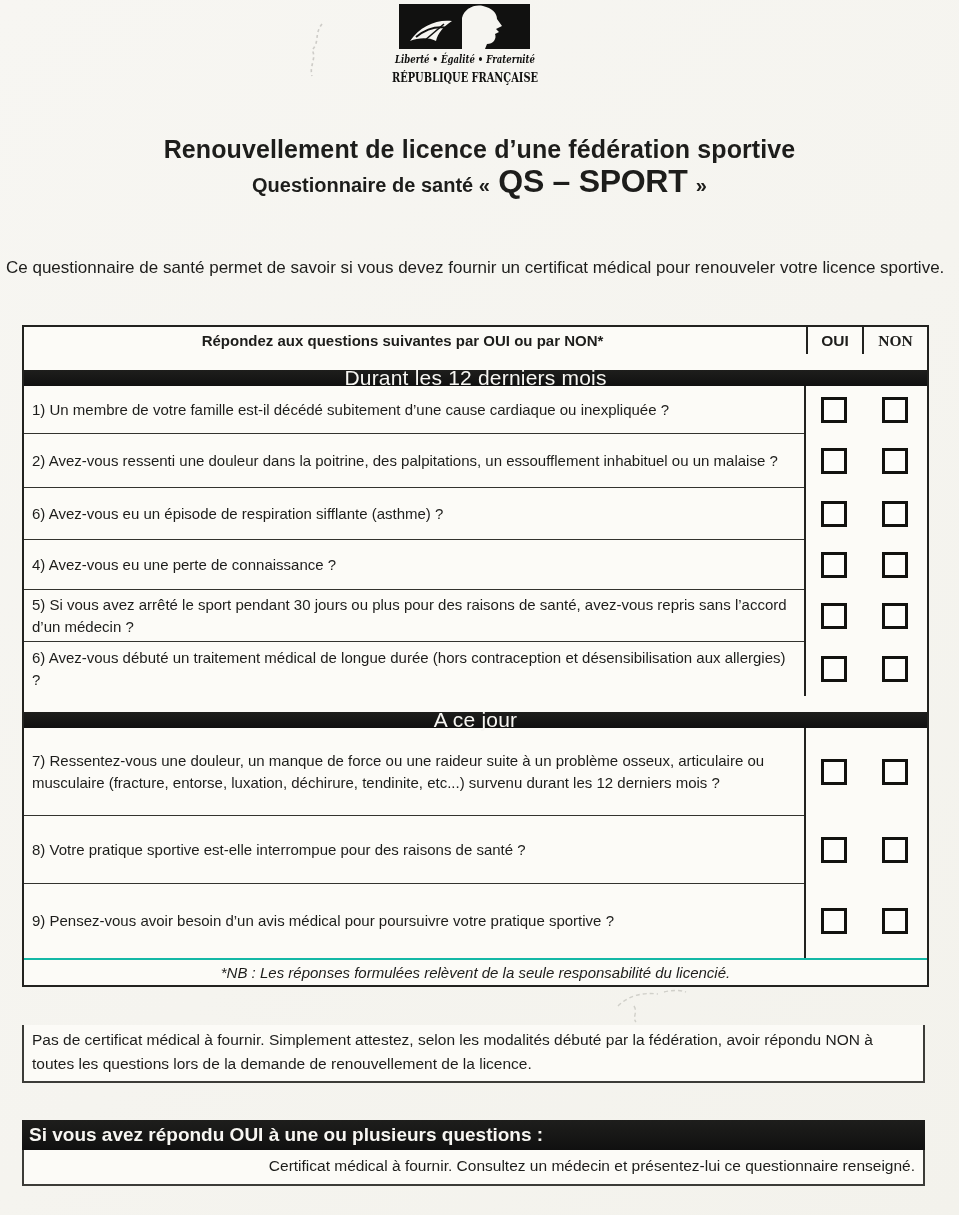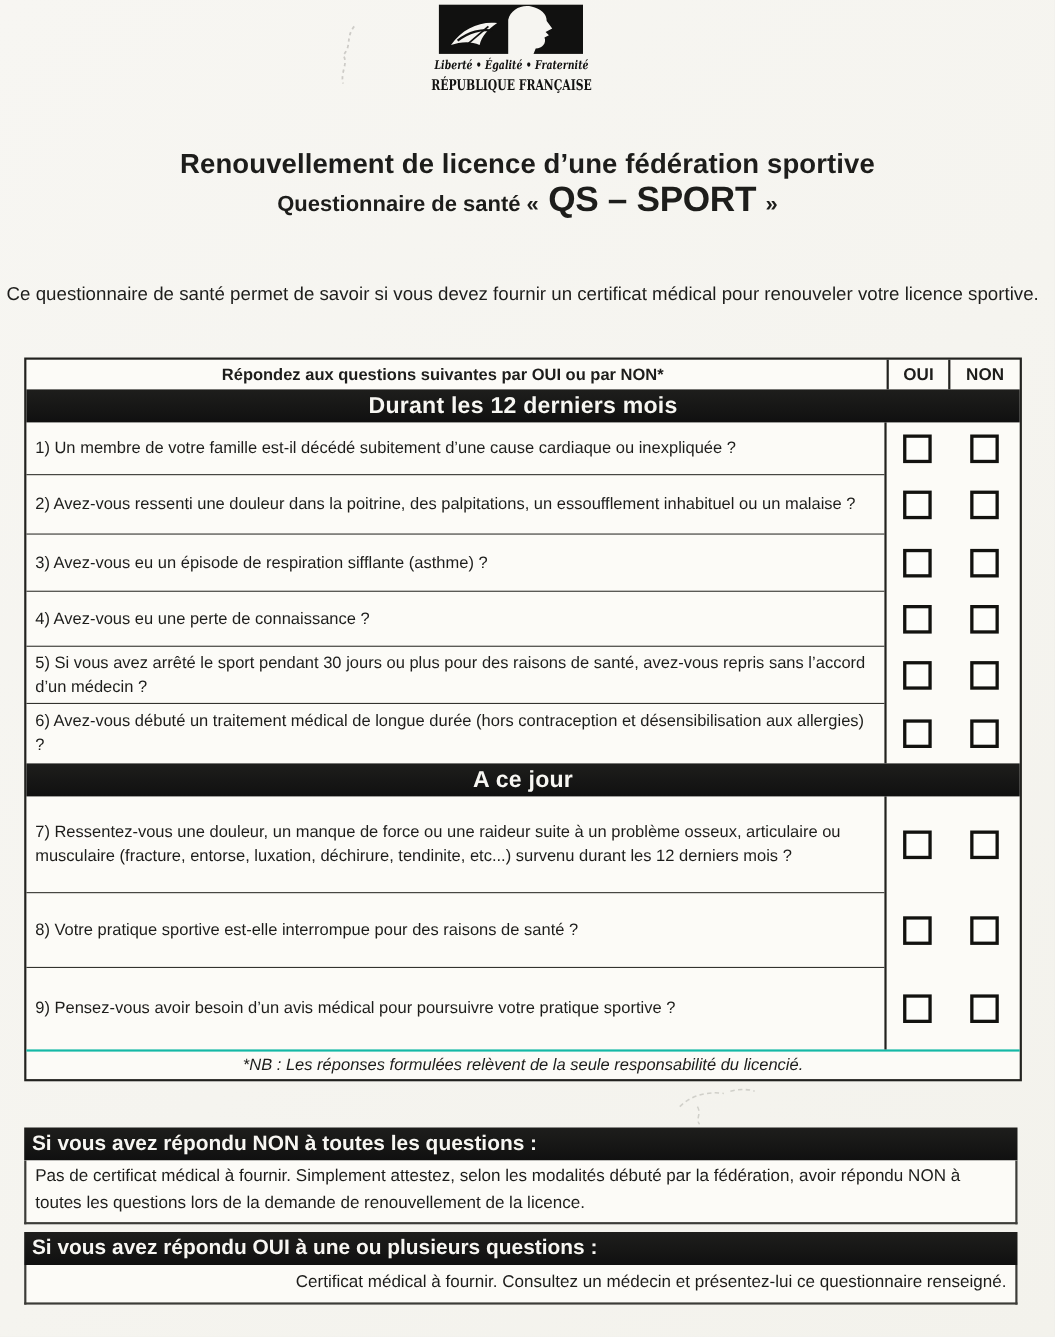--- a/index.html
+++ b/index.html
@@ -22,24 +22,24 @@
   .intro{position:absolute;top:258px;left:6px;width:950px;font-size:17px;white-space:nowrap;}
   
   .qtable{position:absolute;top:325px;left:22px;width:903px;border:2px solid #22221f;
     background:#fcfbf7;}
   .thead{display:flex;height:27px;}
   .instruction{flex:1;display:flex;align-items:center;justify-content:center;
     font-weight:bold;font-size:15px;}
   .hcell{display:flex;align-items:center;justify-content:center;font-weight:bold;
     font-size:15.5px;border-left:2px solid #22221f;}
   .hcell.oui{width:54px;margin-left:25px;}
-  .hcell.non{width:63px;}
-  .band{height:30px;background:linear-gradient(180deg,#1e1e1c,#101010);color:#f7f6f2;
-    display:flex;align-items:center;justify-content:center;font-weight:bold;
-    font-size:21px;letter-spacing:.2px;}
+  .hcell.non{width:63px;font-family:Liberation Serif, serif;}
+  .band{height:16px;background:linear-gradient(180deg,#1e1e1c,#101010);color:#f7f6f2;
+    display:flex;align-items:center;justify-content:center;font-weight:normal;
+    font-size:21px;letter-spacing:.2px;margin-top:16px;}
   .sect{display:flex;}
   .qcol{flex:1;display:flex;flex-direction:column;}
   .qcell{box-sizing:border-box;display:flex;align-items:center;
     padding:4px 14px 4px 8px;font-size:15px;line-height:22px;
     border-bottom:1px solid #33332f;}
   .qcol .qcell:last-child{border-bottom:none;}
   .ccol{width:121px;border-left:2px solid #22221f;display:flex;flex-direction:column;}
   .pair{box-sizing:border-box;display:flex;align-items:center;padding-left:15px;gap:35px;}
   .cb{width:20px;height:20px;border:3px solid #12120f;background:#fdfdfa;}
   .footrow{height:25px;border-top:2px solid #14b8a6;display:flex;align-items:center;
@@ -95,21 +95,21 @@
       <div class="hcell oui">OUI</div>
       <div class="hcell non">NON</div>
     </div>
 
     <div class="band">Durant les 12 derniers mois</div>
 
     <div class="sect">
       <div class="qcol">
         <div class="qcell" style="height:48px">1) Un membre de votre famille est-il décédé subitement d’une cause cardiaque ou inexpliquée ?</div>
         <div class="qcell" style="height:54px">2) Avez-vous ressenti une douleur dans la poitrine, des palpitations, un essoufflement inhabituel ou un malaise ?</div>
-        <div class="qcell" style="height:52px">3) Avez-vous eu un épisode de respiration sifflante (asthme) ?</div>
+        <div class="qcell" style="height:52px">6) Avez-vous eu un épisode de respiration sifflante (asthme) ?</div>
         <div class="qcell" style="height:50px">4) Avez-vous eu une perte de connaissance ?</div>
         <div class="qcell" style="height:52px">5) Si vous avez arrêté le sport pendant 30 jours ou plus pour des raisons de santé, avez-vous repris sans l’accord d’un médecin ?</div>
         <div class="qcell" style="height:54px">6) Avez-vous débuté un traitement médical de longue durée (hors contraception et désensibilisation aux allergies) ?</div>
       </div>
       <div class="ccol">
         <div class="pair" style="height:48px">
             <span class="cb"></span>
             <span class="cb"></span>
           </div>
         <div class="pair" style="height:54px">
@@ -156,21 +156,20 @@
             <span class="cb"></span>
             <span class="cb"></span>
           </div>
       </div>
     </div>
 
     <div class="footrow">*NB : Les réponses formulées relèvent de la seule responsabilité du licencié.</div>
   </div>
 
   <div class="outcome o1">
-    <div class="ohead">Si vous avez répondu NON à toutes les questions :</div>
     <div class="obody">Pas de certificat médical à fournir. Simplement attestez, selon les modalités débuté par la fédération, avoir répondu NON à toutes les questions lors de la demande de renouvellement de la licence.</div>
   </div>
 
   <div class="outcome o2">
     <div class="ohead">Si vous avez répondu OUI à une ou plusieurs questions :</div>
     <div class="obody">Certificat médical à fournir. Consultez un médecin et présentez-lui ce questionnaire renseigné.</div>
   </div>
 
 </div>
 

